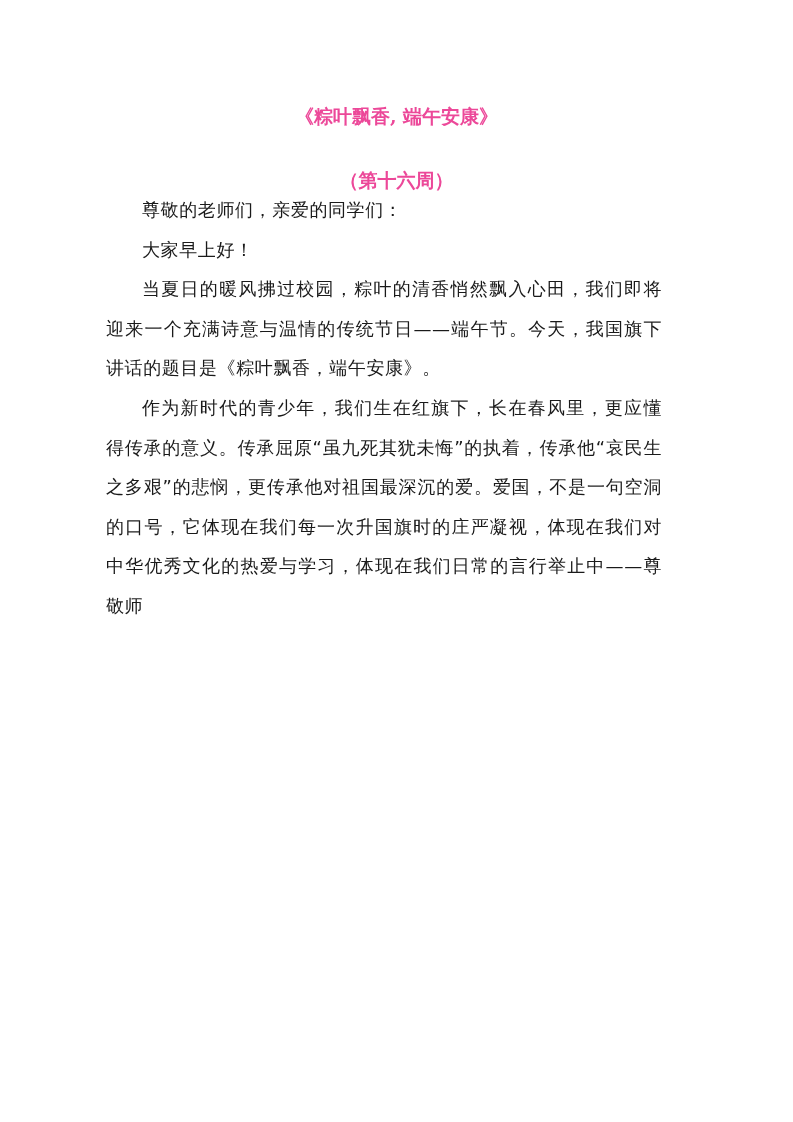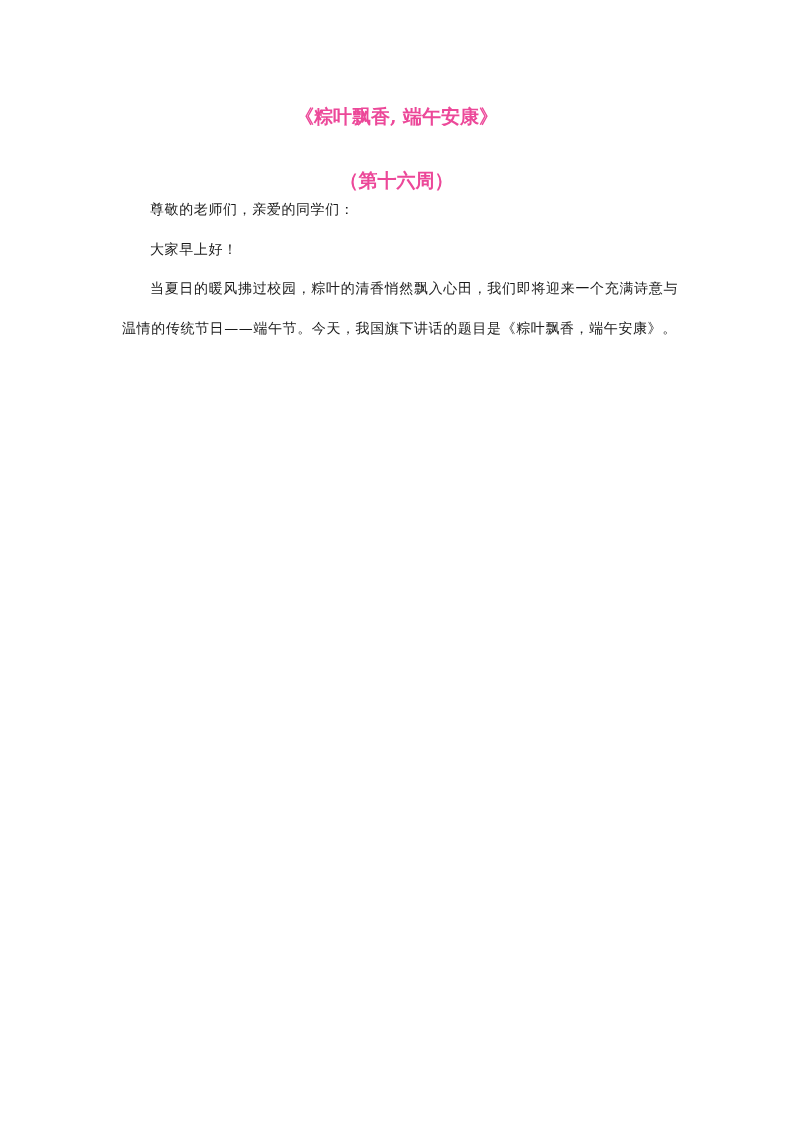--- a/index.html
+++ b/index.html
@@ -8,30 +8,31 @@
     position: absolute; left: 0; top: 0; width: 793px; height: 1122px; background: #fff;
   }
   .title {
     position: absolute; left: 0; width: 793px; text-align: center;
     font-family: "DejaVu Serif", "Liberation Serif", serif;
     font-weight: bold; font-size: 19px; color: #ec4899; letter-spacing: 0px;
   }
   .t1 { top: 104px; }
   .t2 { top: 148px; margin-top: 20px; }
   .body {
-    position: absolute; left: 122px; top: 190px; width: 556px;
+    position: absolute; left: 106px; top: 190px; width: 556px;
     font-family: "DejaVu Sans", "Liberation Sans", sans-serif;
-    font-size: 14px; color: #1a1a1a; line-height: 39.6px;
+    font-size: 18px; color: #1a1a1a; line-height: 39.6px;
   }
   .body p { margin: 0; text-indent: 2em; text-align: justify; text-align-last: left; letter-spacing: 0.6px; }
 </style>
 </head>
 <body>
 
 <div class="page">
   <div class="title t1">《粽叶飘香, 端午安康》</div>
   <div class="title t2">（第十六周）</div>
   <div class="body">
     <p>尊敬的老师们，亲爱的同学们：</p>
     <p>大家早上好！</p>
     <p>当夏日的暖风拂过校园，粽叶的清香悄然飘入心田，我们即将迎来一个充满诗意与温情的传统节日——端午节。今天，我国旗下讲话的题目是《粽叶飘香，端午安康》。</p>
+    <p>作为新时代的青少年，我们生在红旗下，长在春风里，更应懂得传承的意义。传承屈原“虽九死其犹未悔”的执着，传承他“哀民生之多艰”的悲悯，更传承他对祖国最深沉的爱。爱国，不是一句空洞的口号，它体现在我们每一次升国旗时的庄严凝视，体现在我们对中华优秀文化的热爱与学习，体现在我们日常的言行举止中——尊敬师</p>
   </div>
 </div>
 
 </body></html>

